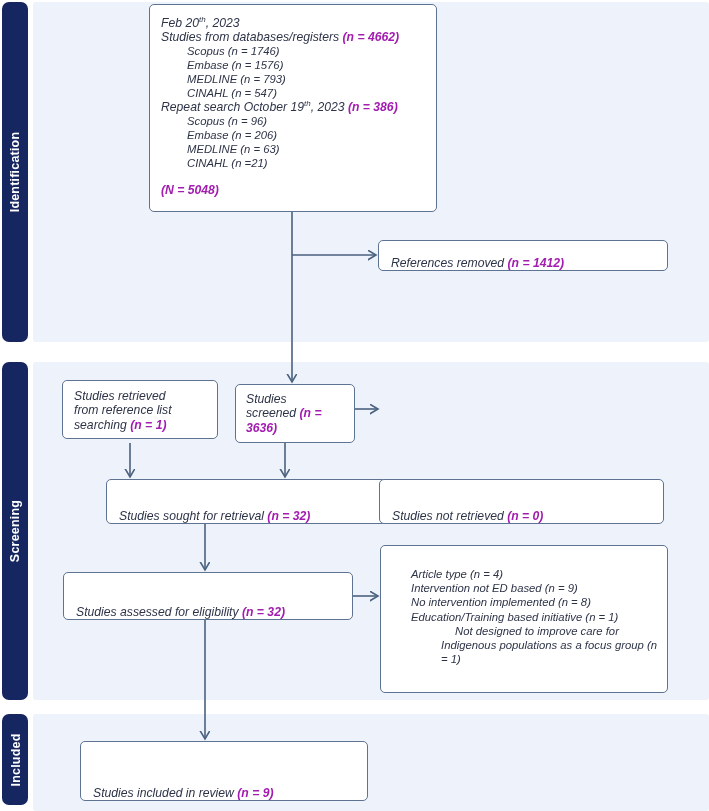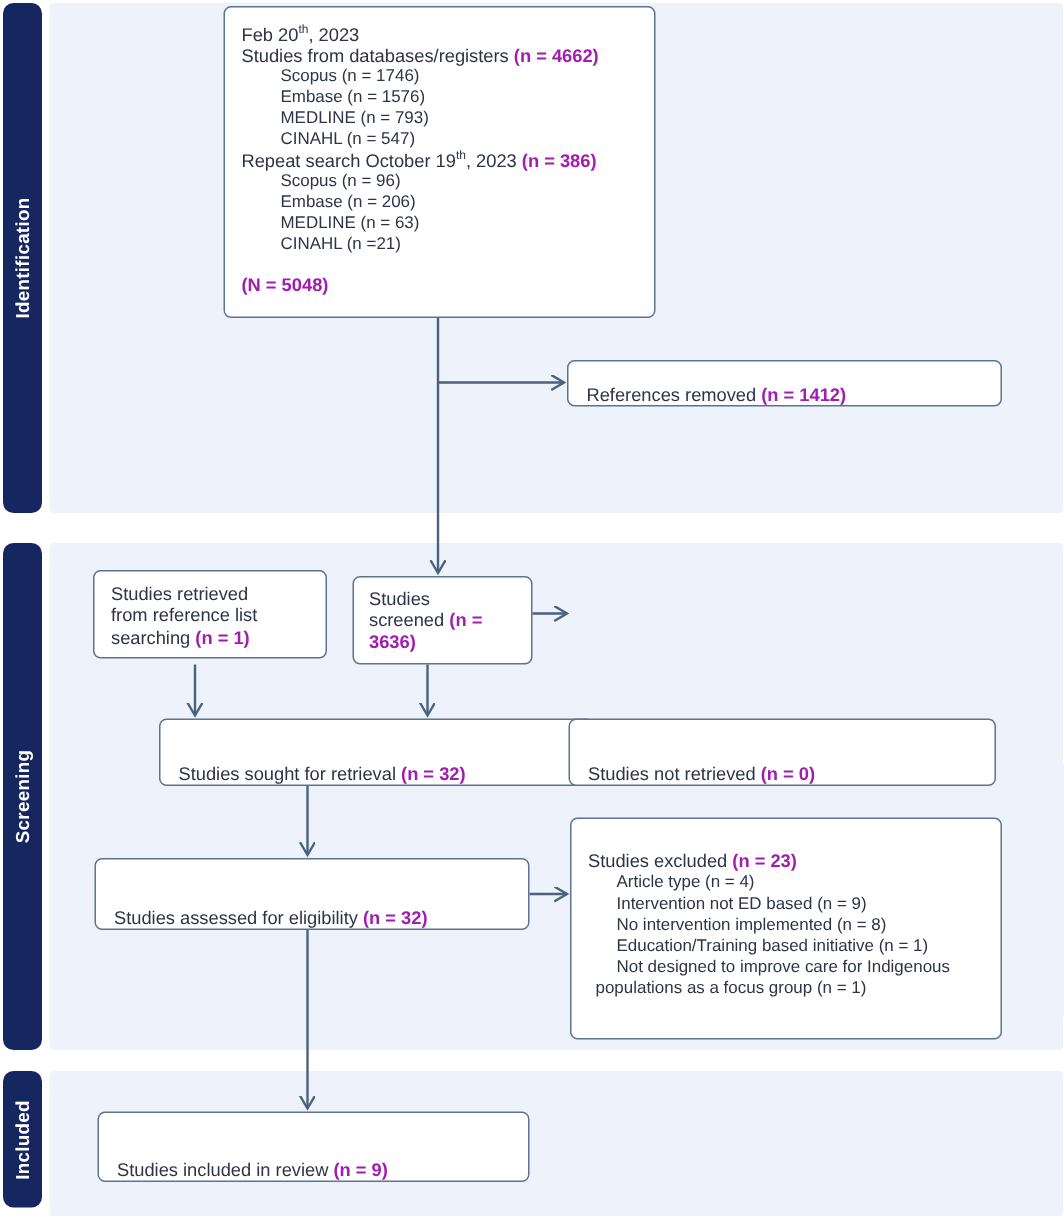--- a/index.html
+++ b/index.html
@@ -27,43 +27,43 @@
   .stage-bar span {
     transform:rotate(-90deg); white-space:nowrap;
     color:#ffffff; font-weight:bold; font-size:12.5px; letter-spacing:.2px;
   }
 
   svg.arrows { position:absolute; left:0; top:0; pointer-events:none; }
 
   .box {
     position:absolute; background:#ffffff;
     border:1.5px solid #5d7391; border-radius:5px;
-    box-sizing:border-box; font-size:12.2px; line-height:14.4px;
+    box-sizing:border-box; font-size:12.2px; line-height:14.4px;font-style:italic;
   }
   .box .n { color:#a21caf; font-weight:bold; }
   .box sup { font-size:8px; vertical-align:super; line-height:0; }
   .vcenter { display:flex; align-items:flex-end; padding-left:12px; }
 
   #box-top { left:149px; top:4px;  width:288px; height:208px; padding:11px 8px 0 11px; }
   #box-top .sub { font-size:11.3px; margin-left:26px; line-height:13.9px; }
   #box-top .total { margin-top:13px; }
 
   #box-references   { left:378px; top:240px; width:290px; height:31px; }
   #box-retrieved    { left:62px;  top:380px; width:156px; height:59px; padding:8px 0 0 11px; }
   #box-retrieved .wrapbody { width:118px; }
   #box-screened     { left:235px; top:384px; width:120px; height:59px; padding:7px 0 17px 10px; }
   #box-screened .wrapbody { width:86px; }
   #box-excluded1    { left:380px; top:386px; width:288px; height:46px; }
   #box-sought       { left:62px;  top:479px; width:290px; height:45px;margin-left:44px; }
   #box-notretrieved { left:379px; top:479px; width:285px; height:45px; }
   #box-assessed     { left:63px;  top:572px; width:290px; height:48px; }
   #box-excluded2    { left:380px; top:545px; width:288px; height:148px; padding:21px 6px 0 11px; }
   #box-excluded2 .reason { font-size:11.3px; line-height:14.2px; padding-left:19px; }
-  #box-excluded2 .reason.hang { padding-left:5px; text-indent:14px; }
-  #box-included     { left:65px;  top:741px; width:288px; height:47px; }
+  #box-excluded2 .reason.hang { padding-left:5px; text-indent:14px;margin-left:44px; }
+  #box-included     { left:80px;  top:741px; width:288px; height:60px; }
 </style>
 </head>
 <body>
 
 <div class="page">
 
   <div class="panel" id="panel-identification"></div>
   <div class="panel" id="panel-screening"></div>
   <div class="panel" id="panel-included"></div>
 
@@ -126,21 +126,20 @@
     <div><span>Studies sought for retrieval </span><span class="n">(n = 32)</span></div>
   </div>
   <div class="box vcenter" id="box-notretrieved">
     <div><span>Studies not retrieved </span><span class="n">(n = 0)</span></div>
   </div>
 
   <div class="box vcenter" id="box-assessed">
     <div><span>Studies assessed for eligibility </span><span class="n">(n = 32)</span></div>
   </div>
   <div class="box" id="box-excluded2">
-    <div><span>Studies excluded </span><span class="n">(n = 23)</span></div>
     <div class="reason">Article type (n = 4)</div>
     <div class="reason">Intervention not ED based (n = 9)</div>
     <div class="reason">No intervention implemented (n = 8)</div>
     <div class="reason">Education/Training based initiative (n = 1)</div>
     <div class="reason hang">Not designed to improve care for Indigenous populations as a focus group (n = 1)</div>
   </div>
 
   <div class="box vcenter" id="box-included">
     <div><span>Studies included in review </span><span class="n">(n = 9)</span></div>
   </div>

